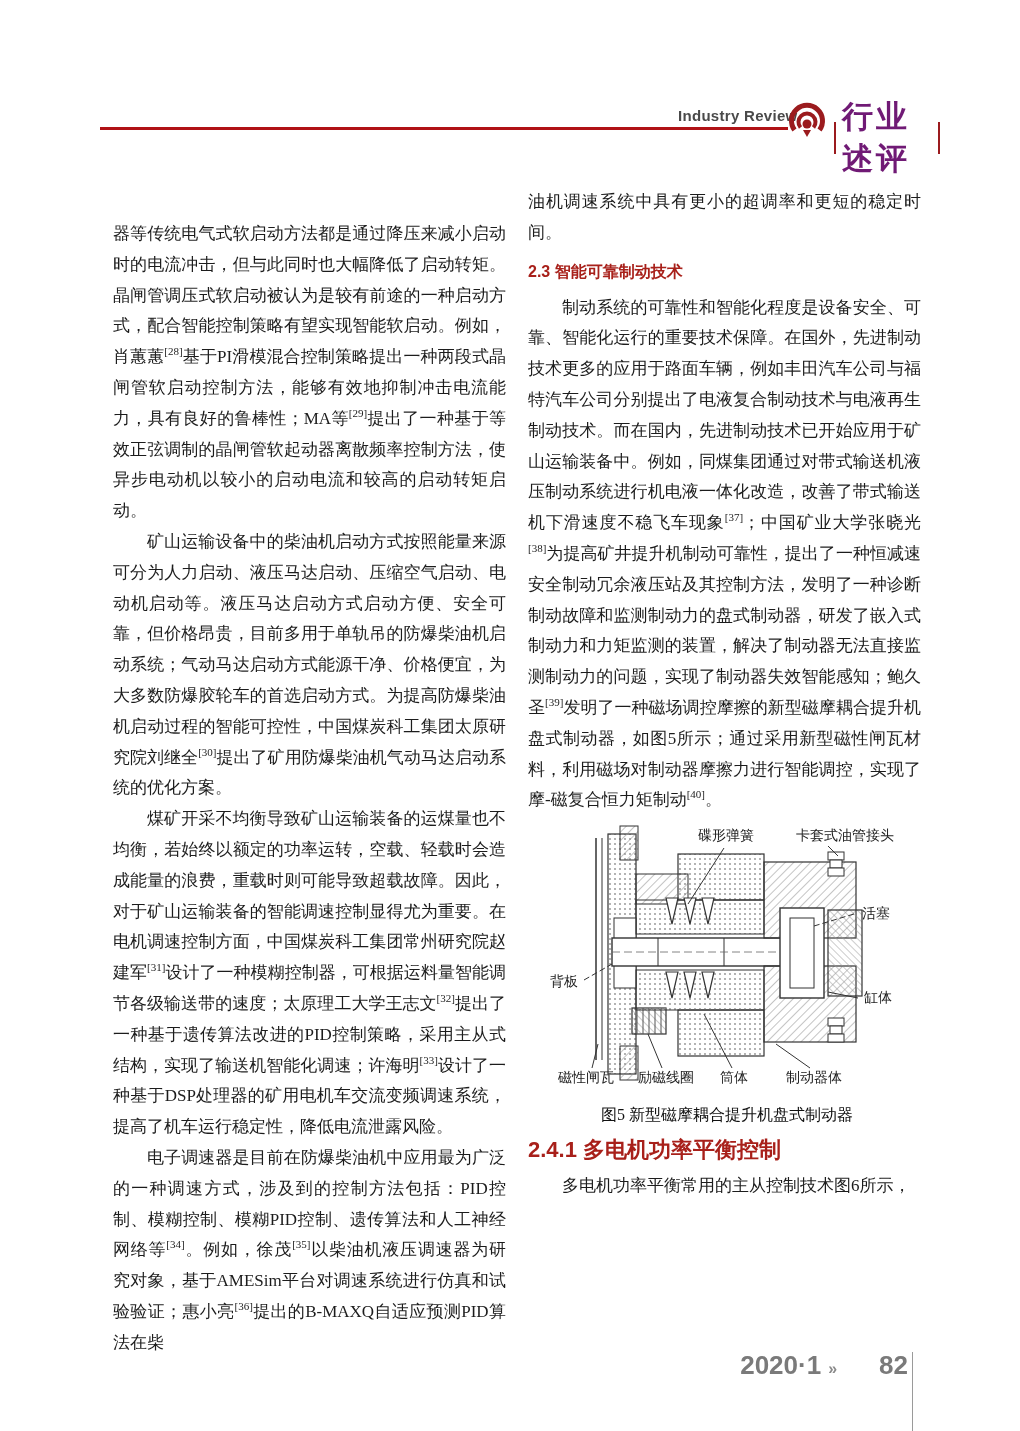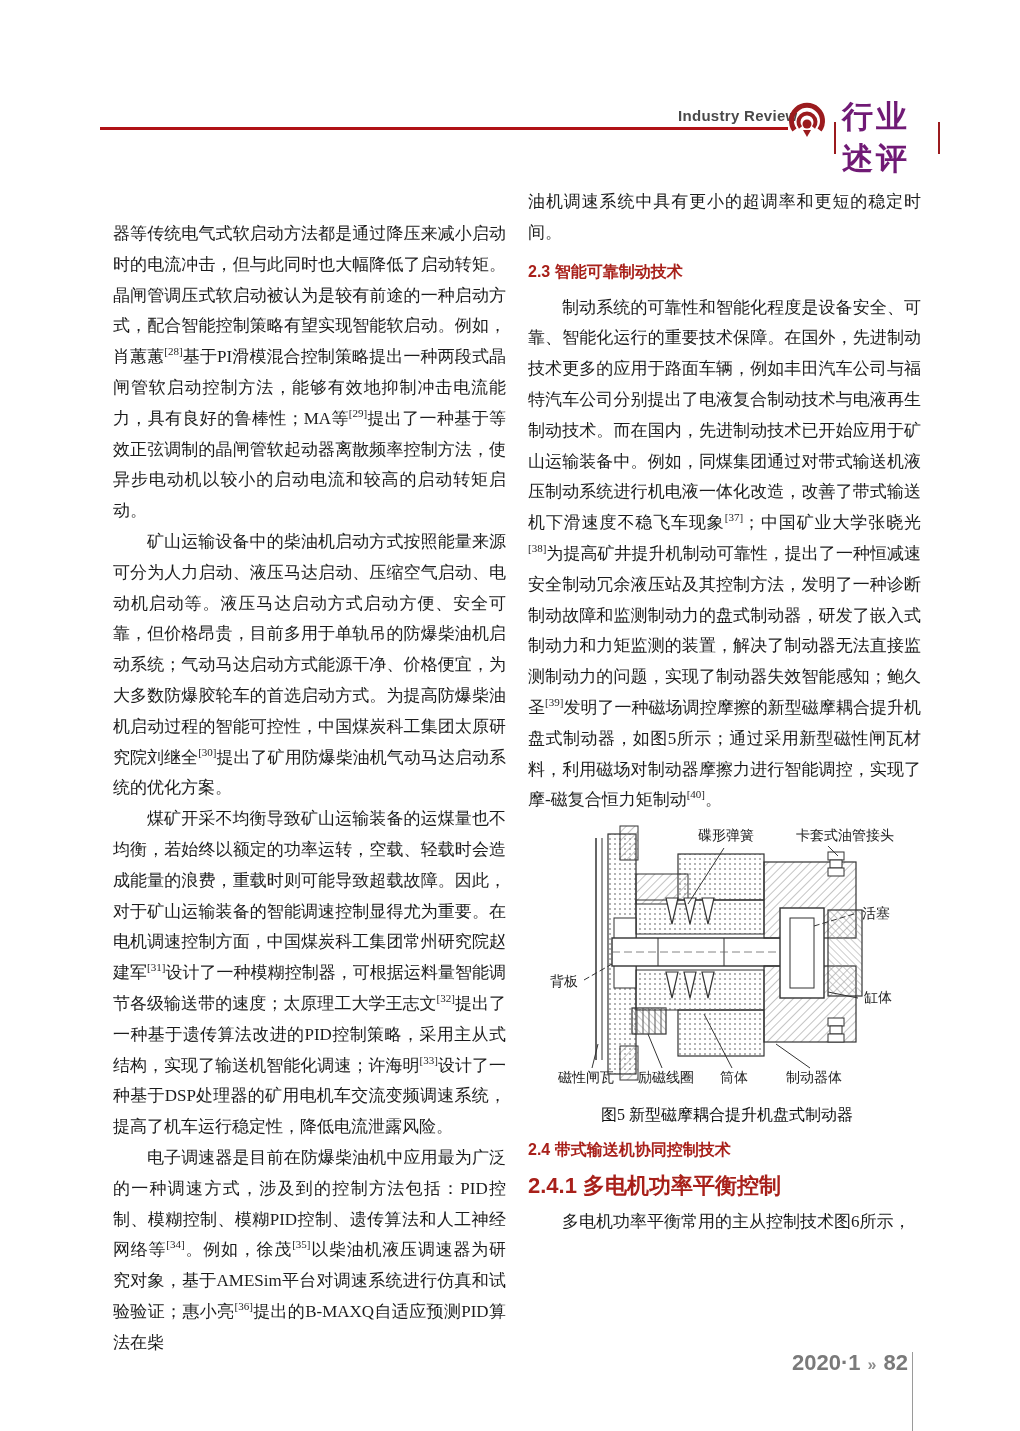--- a/index.html
+++ b/index.html
@@ -40,21 +40,21 @@
 
   
   figure { margin:6px 0 2px 0; padding:0; width:398px; }
   figcaption { text-align:center; font-size:16px; line-height:24px; margin-top:2px; color:#111; }
   .fig-label { font-size:14px; fill:#1c1c1c; }
 
   
   .footer { position:absolute; left:0; top:1350px; width:908px; height:30px;
     display:flex; justify-content:flex-end; align-items:baseline; gap:7px;
     font-family:"Liberation Sans",sans-serif; font-weight:bold; color:#7a7a7a; }
-  .footer .issue, .footer .pageno { font-size:22px; }
+  .footer .issue, .footer .pageno { font-size:26px;margin-left:35px; }
   .footer .sep { font-size:16px; color:#8a8a8a; }
   .footer-rule { position:absolute; left:912px; top:1352px; width:1px; height:79px; background:#9a9a9a; }
 </style>
 </head>
 <body>
 
 <div class="page">
 
   <div class="header">
     <div class="header-rule"></div>
@@ -173,21 +173,20 @@
         <text class="fig-label" x="22" y="164">背板</text>
         <text class="fig-label" x="30" y="260">磁性闸瓦</text>
         <text class="fig-label" x="110" y="260">励磁线圈</text>
         <text class="fig-label" x="192" y="260">筒体</text>
         <text class="fig-label" x="258" y="260">制动器体</text>
       </svg>
       <figcaption>图5 新型磁摩耦合提升机盘式制动器</figcaption>
     </figure>
 
     <div>
-        <h2><span>2.4 带式输送机协同控制技术</span></h2>
         <h3><span>2.4.1 多电机功率平衡控制</span></h3>
         <p class="indent"><span>多电机功率平衡常用的主从控制技术图6所示，</span></p>
       </div>
   </div>
 
   <div class="footer">
     <span class="issue">2020·1</span>
     <span class="sep">»</span>
     <span class="pageno">82</span>
   </div>

